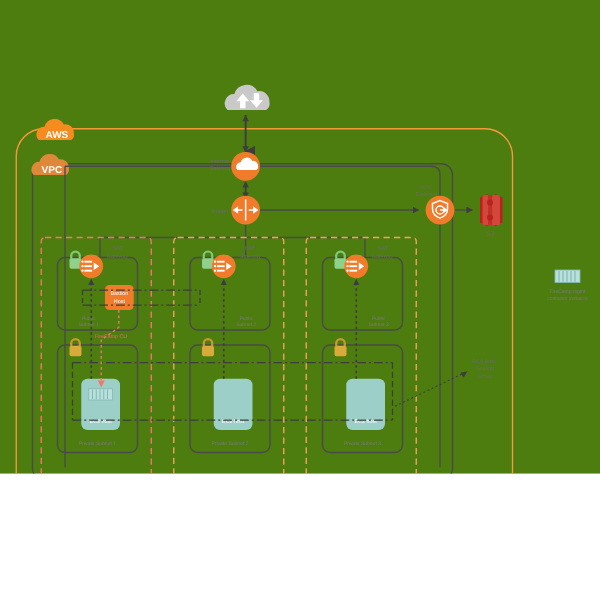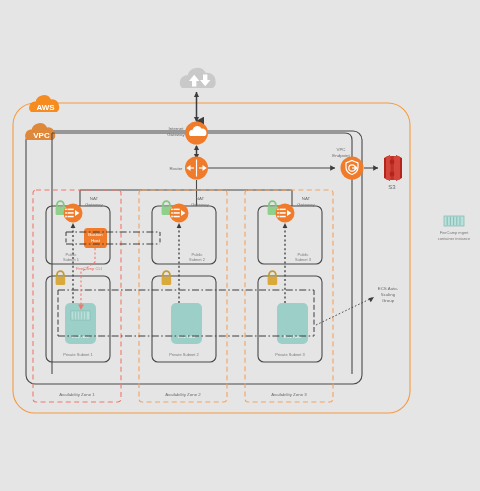--- a/index.html
+++ b/index.html
@@ -2,23 +2,23 @@
 <html><head>
 <meta charset="utf-8">
 <style>
   html,body{margin:0;padding:0;background:#ffffff;}
   body{
     font-family:"Liberation Sans","DejaVu Sans",sans-serif;
     -webkit-font-smoothing:antialiased;
   }
   #stage{
     position:relative;
-    width:480px;height:491px;
+    width:480px;height:379px;
     overflow:hidden;
-    background:#e5e5e5;
+    background:#4d7c0f;
   }
   #stage svg{position:absolute;left:0;top:0;}
   .lbl{fill:#6b6b6b;font-size:4.4px;font-family:"Liberation Sans",sans-serif;text-anchor:middle;}
   .lbl-sm{fill:#7a7a7a;font-size:4.0px;font-family:"Liberation Sans",sans-serif;text-anchor:middle;}
   .lbl-red{fill:#ef6a5f;font-size:4.2px;font-family:"Liberation Sans",sans-serif;text-anchor:middle;}
   .lbl-white{fill:#ffffff;font-size:4.3px;font-family:"Liberation Sans",sans-serif;text-anchor:middle;}
   .badge-txt{fill:#ffffff;font-size:8px;font-weight:bold;font-family:"Liberation Sans",sans-serif;text-anchor:middle;}
   .s3-txt{fill:#6b6b6b;font-size:6px;font-family:"Liberation Sans",sans-serif;text-anchor:middle;}
 </style>
 </head>

